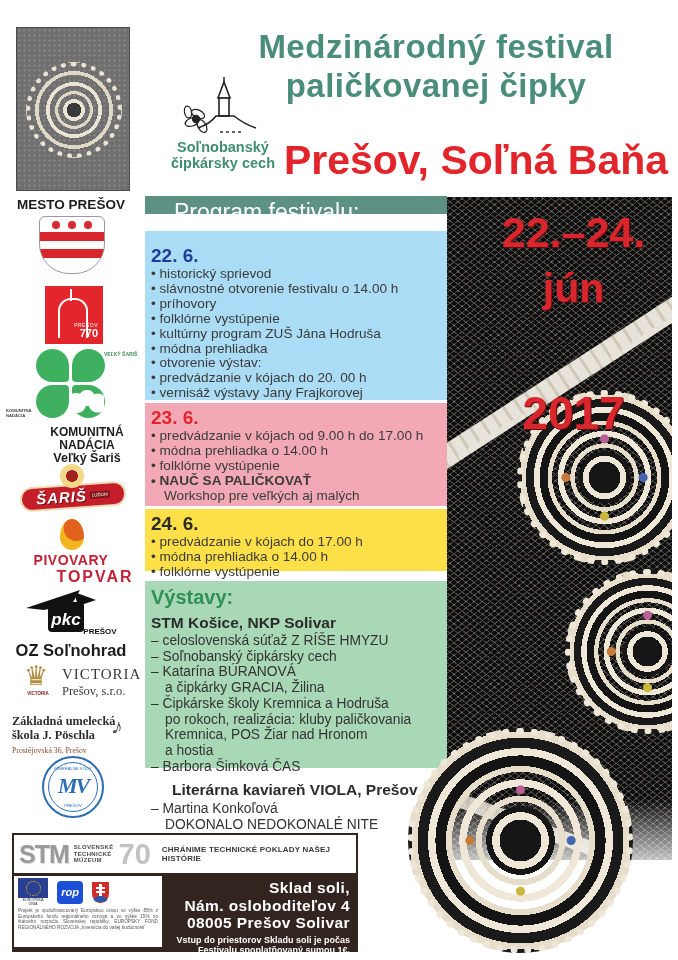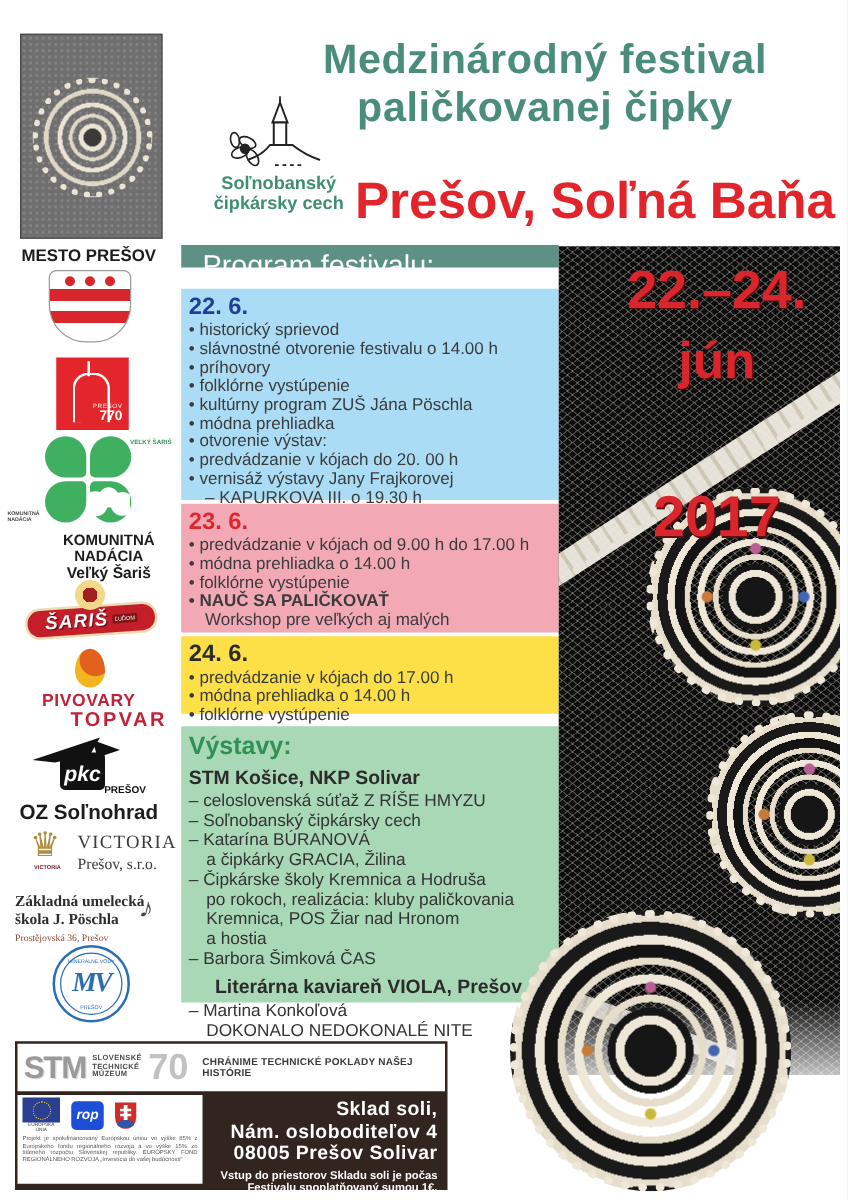--- a/index.html
+++ b/index.html
@@ -13,33 +13,33 @@
   .title-line{left:200px;width:472px;text-align:center;font-weight:bold;
     font-size:33px;color:#4b8d7b;letter-spacing:.5px;}
   .cech-logo{left:168px;top:76px;width:96px;height:62px;}
   .cech-name{left:146px;top:139px;width:154px;text-align:center;font-weight:bold;
     font-size:14.5px;line-height:16px;color:#3f8f6e;}
   .location{left:278px;top:137px;width:396px;text-align:center;font-weight:bold;
     font-size:41px;color:#e2252b;}
 
   
   .prog-bar{left:145px;top:196px;width:302px;height:18px;background:#5d9184;
-    color:#fff;font-size:23px;line-height:32px;padding-left:17px;}
+    color:#fff;font-size:23px;line-height:32px;padding-left:29px;}
   .day{left:145px;width:302px;padding:4px 6px 0 6px;}
   .day-blue{top:231px;height:169px;background:#aadcf5;}
   .day-pink{top:403px;height:103px;background:#f2a9b5;}
   .day-yellow{top:509px;height:62px;background:#fde047;}
   .day-date{font-size:19px;font-weight:bold;line-height:21px;margin-bottom:1px;}
-  .dd-blue{color:#1f3d99;} .dd-red{color:#e0262c;} .dd-dark{color:#2b2b2b;}
+  .dd-blue{color:#1f3d99;margin-top:10px;} .dd-red{color:#e0262c;} .dd-dark{color:#2b2b2b;}
   .li{font-size:13.6px;line-height:14.9px;color:#3b3b3b;}
   .bu::before{content:"• ";}
   .cont{padding-left:13px;}
   .b{font-weight:bold;}
 
-  .ex{left:145px;top:581px;width:302px;height:221px;background:#a9d8b6;padding:5px 6px 0 6px;}
+  .ex{left:145px;top:581px;width:302px;height:187px;background:#a9d8b6;padding:5px 6px 0 6px;}
   .ex-title{font-size:20px;font-weight:bold;color:#2f9155;line-height:23px;margin-bottom:3px;}
   .ex-venue{font-size:15.5px;font-weight:bold;color:#2b2b2b;line-height:21px;}
   .ex-venue.v2{margin-top:5px;line-height:22px;margin-left:21px;}
   .ex-li{font-size:13.8px;line-height:15.7px;color:#333;}
   .ind{padding-left:14px;}
 
   
   .lace-panel{left:447px;top:197px;width:225px;height:663px;background-color:#0d0d0d;
     background-image:
       repeating-linear-gradient(38deg,rgba(235,230,220,.26) 0 1px,transparent 1px 5px),
@@ -209,21 +209,21 @@
   <div class="abs location">Prešov, Soľná Baňa</div>
 
   <div class="abs prog-bar">Program festivalu:</div>
 
   <div class="abs day day-blue">
     <div class="day-date dd-blue">22. 6.</div>
     <div class="li bu">historický sprievod</div>
     <div class="li bu">slávnostné otvorenie festivalu o 14.00 h</div>
     <div class="li bu">príhovory</div>
     <div class="li bu">folklórne vystúpenie</div>
-    <div class="li bu">kultúrny program ZUŠ Jána Pöschla</div>
+    <div class="li bu">kultúrny program ZUŠ Jána Hodruša</div>
     <div class="li bu">módna prehliadka</div>
     <div class="li bu">otvorenie výstav:</div>
     <div class="li bu">predvádzanie v kójach do 20. 00 h</div>
     <div class="li bu">vernisáž výstavy Jany Frajkorovej</div>
     <div class="li cont">– KAPURKOVA III. o 19.30 h</div>
   </div>
 
   <div class="abs day day-pink">
     <div class="day-date dd-red">23. 6.</div>
     <div class="li bu">predvádzanie v kójach od 9.00 h do 17.00 h</div>

